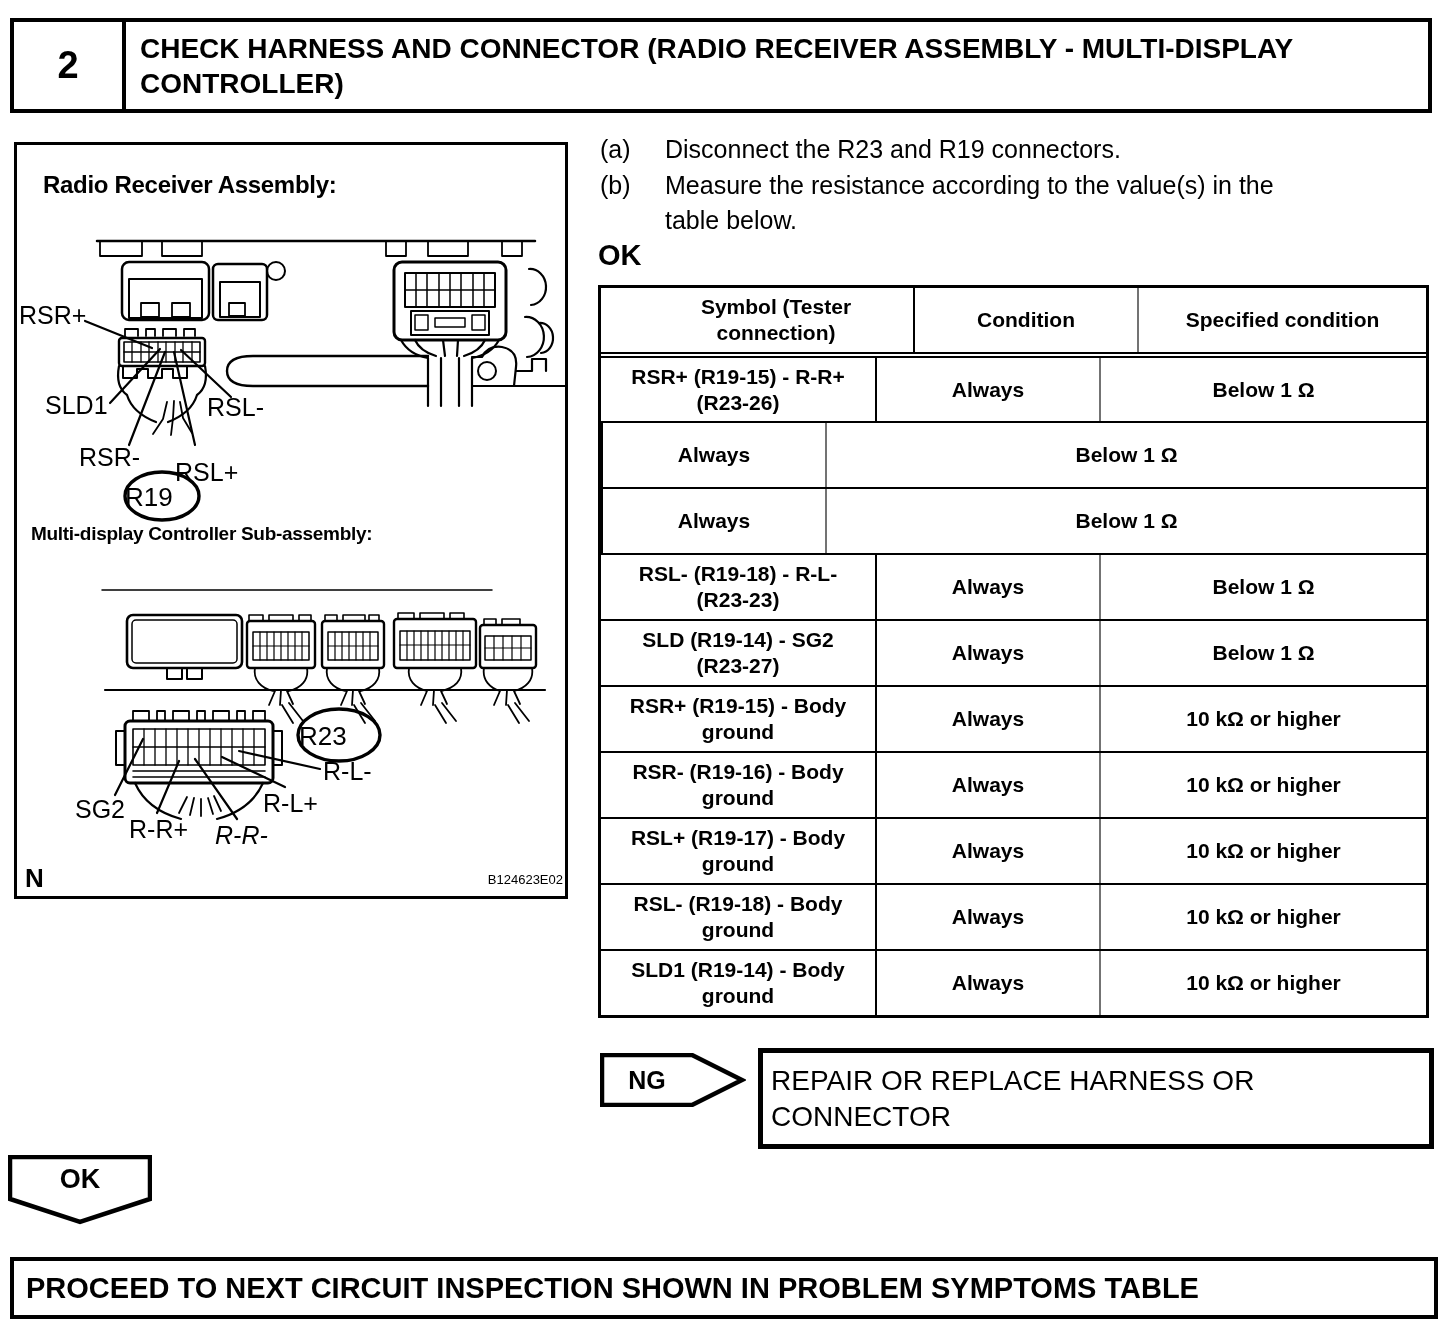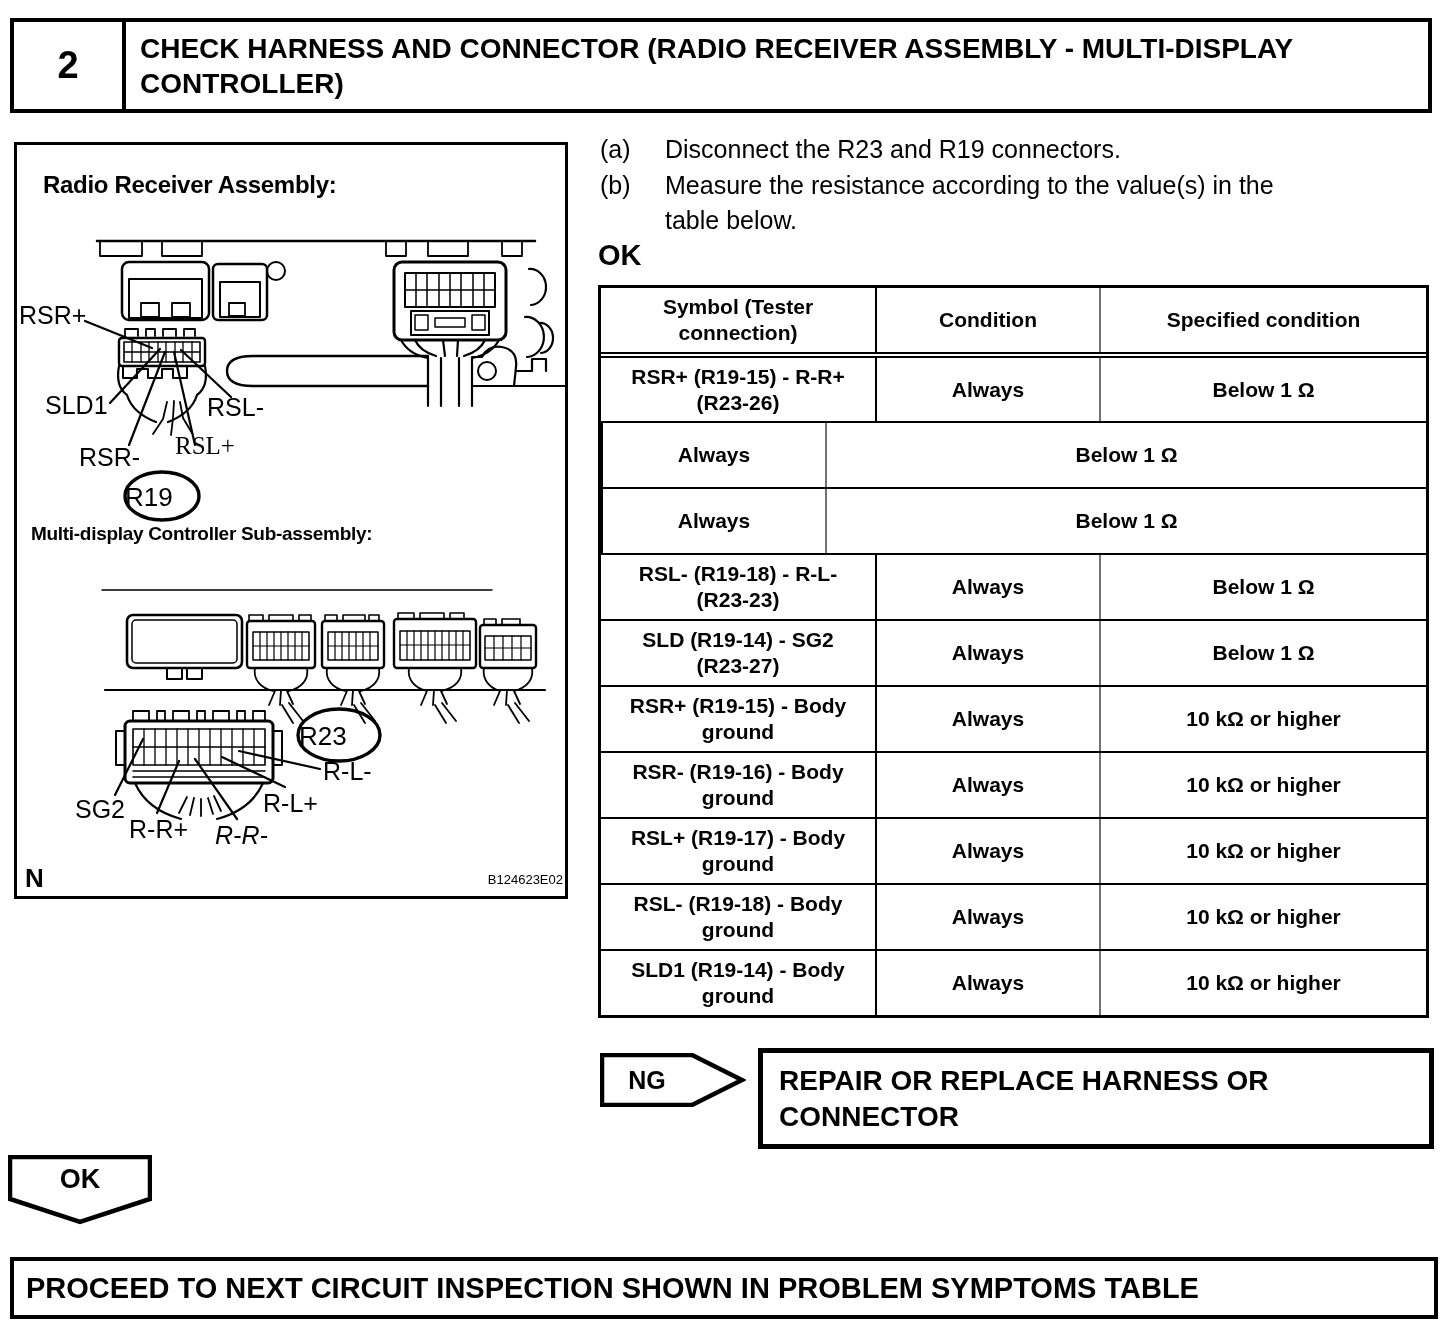--- a/index.html
+++ b/index.html
@@ -29,37 +29,37 @@
   
   .instr-row{position:absolute;left:600px;display:flex;font-size:25px;line-height:35px;}
   .instr-marker{width:65px;}
   .instr-text{width:790px;}
   .ok-inline{position:absolute;left:598px;top:239px;font-size:29px;font-weight:bold;}
 
   
   .insp-table{position:absolute;left:598px;top:285px;width:831px;
               border:3px solid #000;box-sizing:border-box;}
   .tr{display:flex;box-sizing:border-box;}
-  .tr.head{height:64px;}
+  .tr.head{height:64px;margin-left:38px;}
   .tr.body{height:66px;border-top:2px solid #000;}
   .tr.body.first{height:69px;border-top:6px double #000;}
   .c{box-sizing:border-box;display:flex;align-items:center;justify-content:center;
      text-align:center;font-size:21px;font-weight:bold;line-height:26px;padding:0 6px;}
   .c1{width:274px;}
   .c2{width:224px;border-left:2px solid #000;}
   .c3{flex:1;border-left:2px solid #737373;}
 
   
   .ng-wrap{position:absolute;left:600px;top:1053px;width:146px;height:54px;}
   .ng-wrap svg{position:absolute;left:0;top:0;}
   .ng-text{position:absolute;left:0;top:0;width:94px;height:54px;display:flex;
            align-items:center;justify-content:center;font-size:25px;font-weight:bold;}
   .repair-box{position:absolute;left:758px;top:1048px;width:676px;height:101px;
               border:5px solid #000;box-sizing:border-box;display:flex;align-items:center;
-              padding-left:16px;font-size:28px;font-weight:bold;line-height:36px;}
+              padding-left:8px;font-size:28px;font-weight:normal;line-height:36px;}
 
   
   .ok-wrap{position:absolute;left:8px;top:1155px;width:144px;height:70px;}
   .ok-wrap svg{position:absolute;left:0;top:0;}
   .ok-text{position:absolute;left:0;top:3px;width:144px;height:42px;display:flex;
            align-items:center;justify-content:center;font-size:27px;font-weight:bold;}
 
   
   .footer-bar{position:absolute;left:10px;top:1257px;width:1428px;height:62px;
               border:4px solid #000;box-sizing:border-box;display:flex;align-items:center;
@@ -155,21 +155,21 @@
         <path d="M98,650 L126,594 M140,668 L162,616 M220,674 L178,614 M268,642 L205,612 M303,624 L222,606"></path>
         <ellipse cx="322" cy="590" rx="41" ry="26" stroke-width="3.4"></ellipse>
       </g>
     </svg>
 
     <span class="fig-h fig-h-top">Radio Receiver Assembly:</span>
     <span class="lbl" style="left:2px;top:158px;">RSR+</span>
     <span class="lbl" style="left:28px;top:248px;">SLD1</span>
     <span class="lbl" style="left:190px;top:250px;">RSL-</span>
     <span class="lbl" style="left:62px;top:300px;">RSR-</span>
-    <span class="lbl" style="left:158px;top:288px;font-family:Liberation Serif, serif;">RSL+</span>
+    <span class="lbl" style="left:158px;top:315px;">RSL+</span>
     <span class="tag" style="left:108px;top:339px;width:74px;">R19</span>
     <span class="fig-h fig-h-bottom">Multi-display Controller Sub-assembly:</span>
     <span class="tag" style="left:282px;top:578px;width:80px;">R23</span>
     <span class="lbl" style="left:306px;top:614px;text-align:right;">R-L-</span>
     <span class="lbl" style="left:246px;top:646px;">R-L+</span>
     <span class="lbl" style="left:58px;top:652px;">SG2</span>
     <span class="lbl" style="left:112px;top:672px;">R-R+</span>
     <span class="lbl" style="left:198px;top:678px;font-style:italic;">R-R-</span>
     <span class="corner-n">N</span>
     <span class="fig-code">B124623E02</span>

